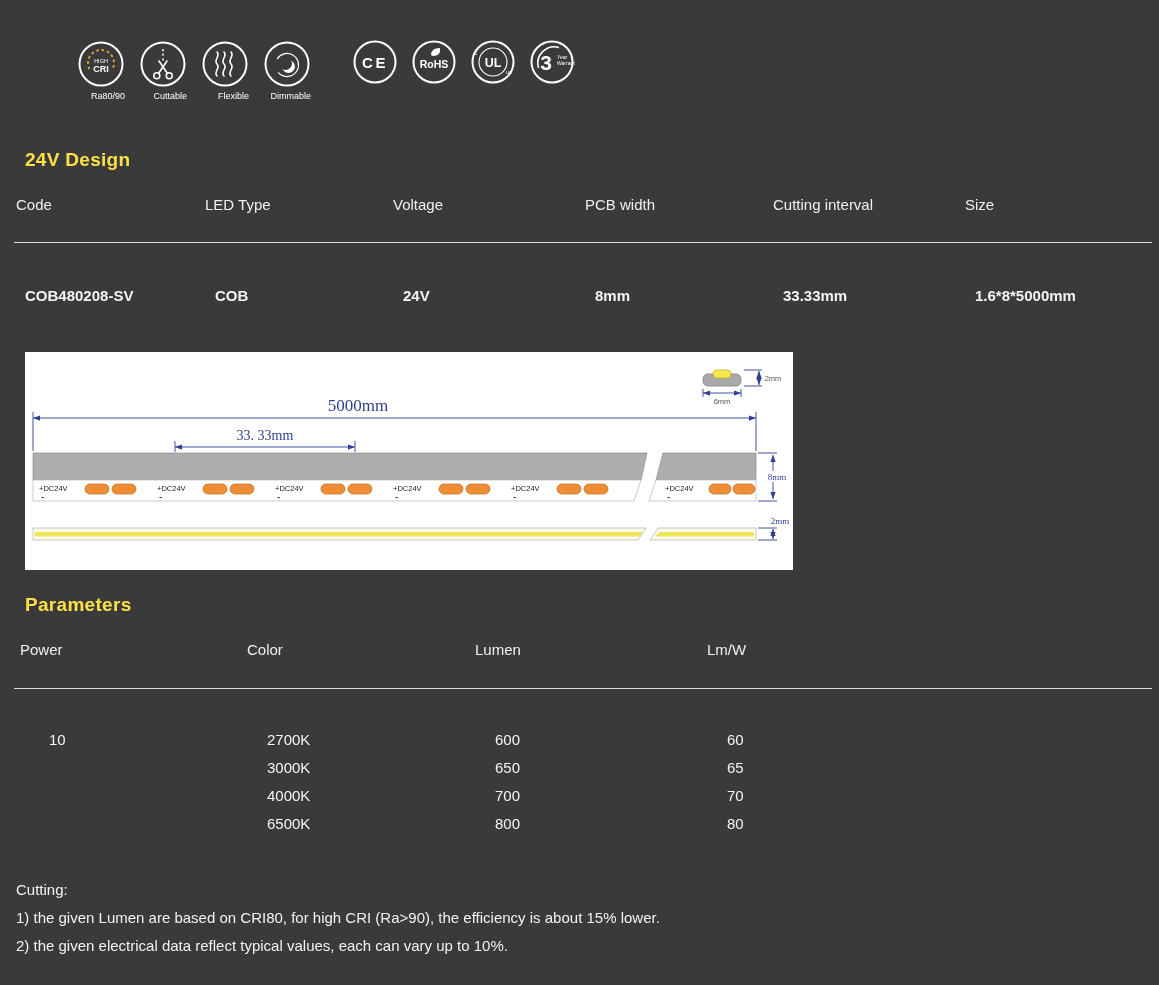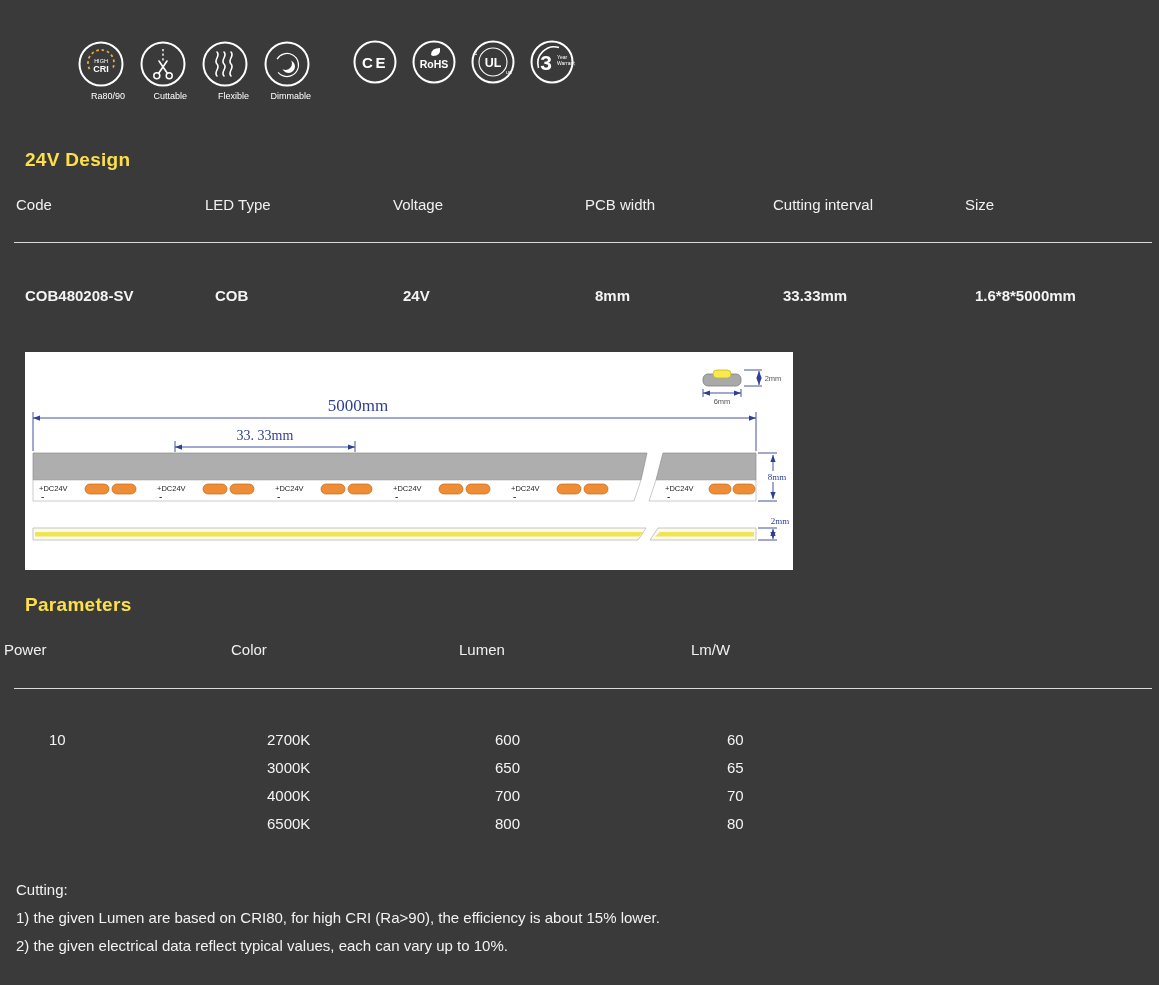--- a/index.html
+++ b/index.html
@@ -14,21 +14,21 @@
   .certs{position:absolute;left:352px;top:39px;display:flex;gap:13px;}
   
   .section-title{position:absolute;margin:0;font-size:19px;font-weight:700;color:#fde047;letter-spacing:.3px;}
   .design-title{left:25px;top:149px;}
   .param-title{left:25px;top:594px;}
   
   .thead{position:absolute;display:grid;font-size:15px;color:#f0f0f0;}
   .design-head{left:16px;top:196px;width:1136px;grid-template-columns:189px 188px 192px 188px 192px 1fr;}
   .design-row{position:absolute;display:grid;left:25px;top:287px;width:1127px;font-size:15px;
               grid-template-columns:190px 188px 192px 188px 192px 1fr;font-weight:bold;}
-  .param-head{left:4px;top:641px;width:1136px;grid-template-columns:227px 228px 232px 1fr;}
+  .param-head{left:20px;top:641px;width:1136px;grid-template-columns:227px 228px 232px 1fr;}
   .param-rows{position:absolute;left:25px;top:726px;width:1127px;font-size:15px;margin-left:24px;}
   .param-row{display:grid;grid-template-columns:218px 228px 232px 1fr;height:28px;line-height:28px;}
   .rule{position:absolute;left:14px;width:1138px;height:1px;background:#d9d9d9;}
   .design-rule{top:242px;}
   .param-rule{top:688px;}
   
   .diagram{position:absolute;left:25px;top:352px;width:768px;height:218px;background:#ffffff;}
   .diagram svg{display:block;}
   .dim{stroke:#2f3f94;stroke-width:0.9;fill:none;}
   .dimtext{fill:#2f3f94;font-family:"Liberation Serif",serif;}

